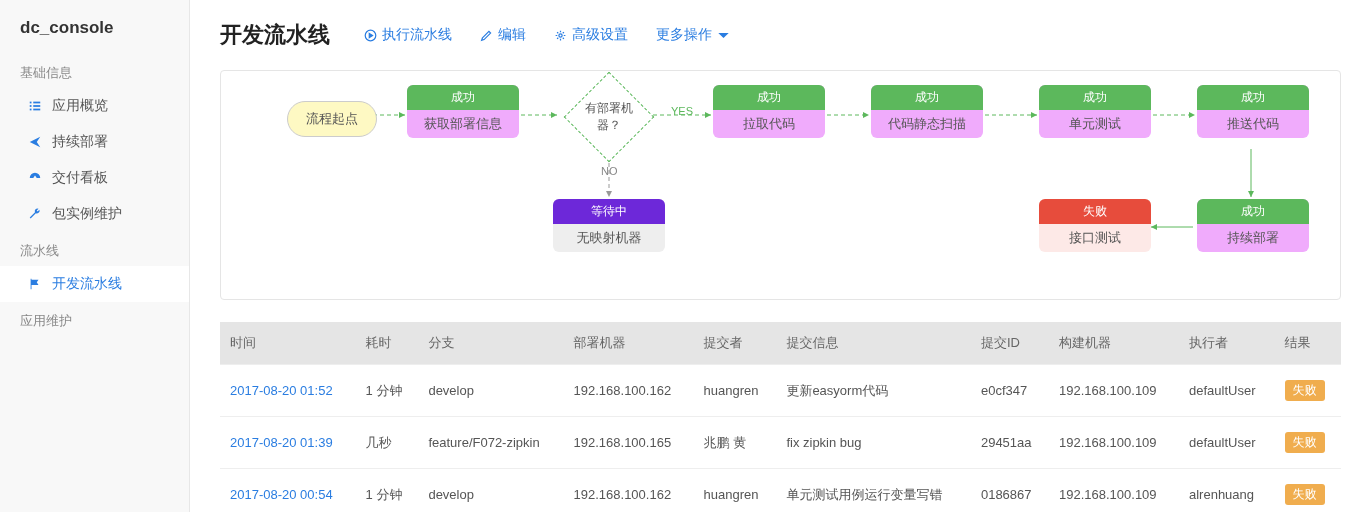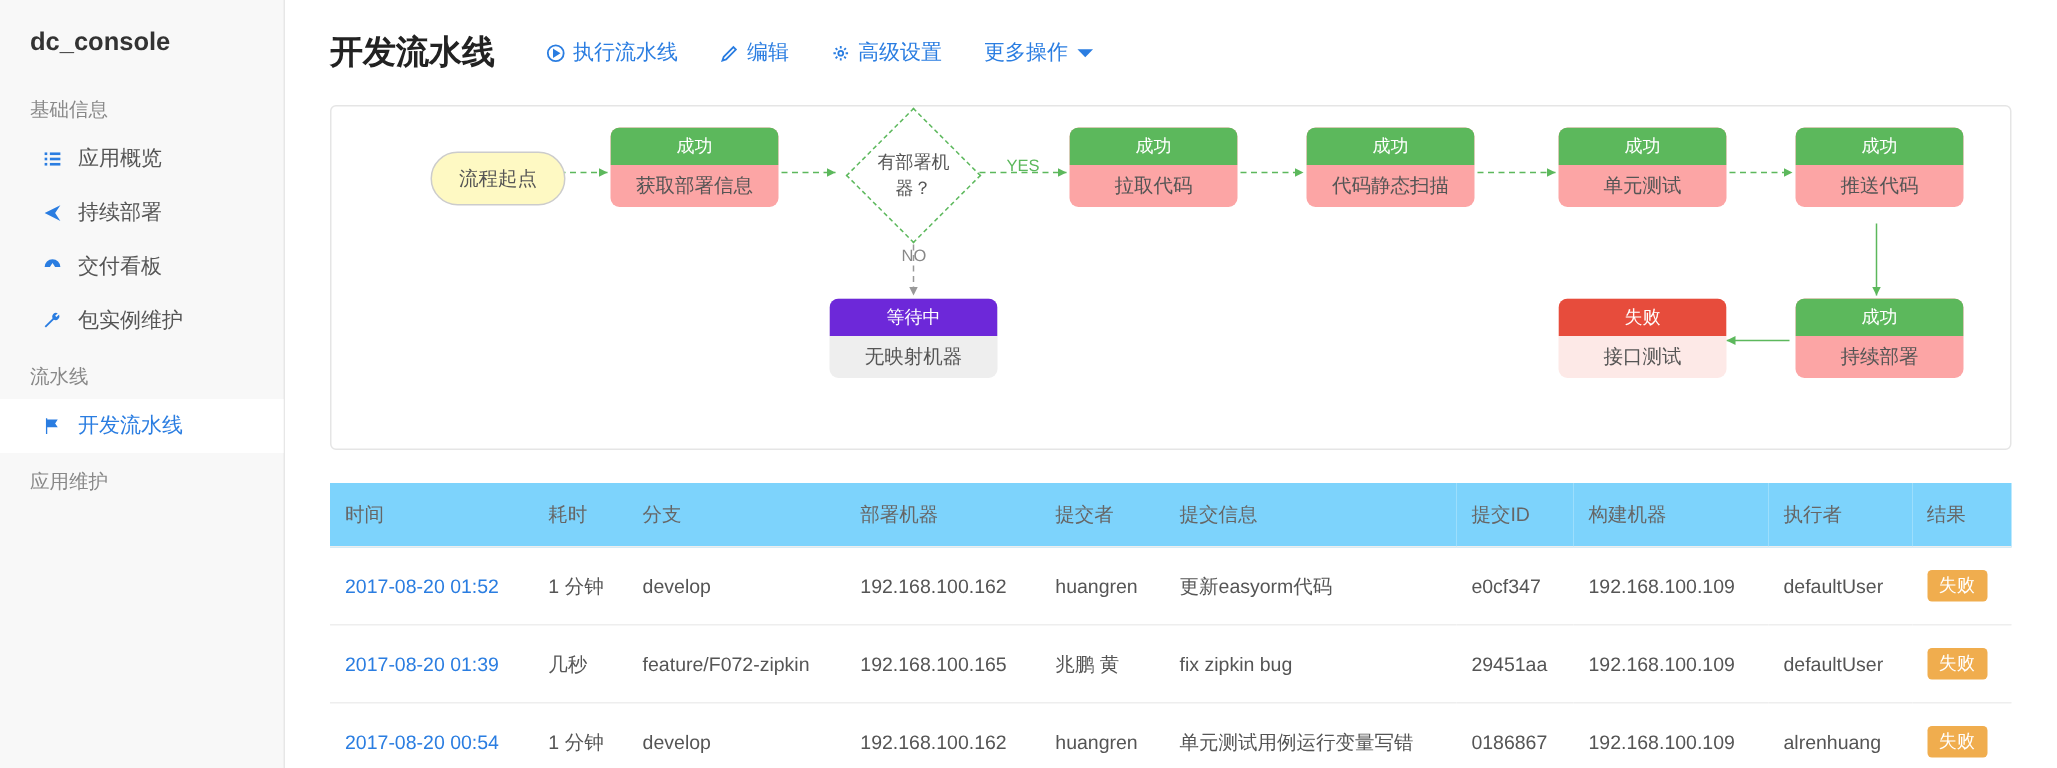--- a/index.html
+++ b/index.html
@@ -19,37 +19,37 @@
     .header { display: flex; align-items: center; gap: 34px; margin-bottom: 20px; }
     .page-title { font-size: 22px; font-weight: 600; color: #222; }
     .toolbar { display: flex; gap: 28px; }
     .toolbar-btn { display: inline-flex; align-items: center; gap: 5px; color: #2a7de1; cursor: pointer; font-size: 14px; }
     .toolbar-btn .icon { width: 13px; height: 13px; display: inline-flex; }
     
     
     .pipeline { border: 1px solid #e5e5e5; border-radius: 4px; padding: 26px 24px 30px; position: relative; height: 230px; margin-bottom: 22px; }
     .flow-box { position: absolute; text-align: center; }
     .pill { display: inline-block; padding: 8px 18px; border: 1px solid #ccc; border-radius: 999px; background: #fef9c3; font-size: 13px; color: #555; }
-    .stage { width: 112px; border-radius: 6px; overflow: hidden; background: #fca5a5; }
+    .stage { width: 112px; border-radius: 6px; overflow: hidden; background: #f0abfc; }
     .stage-header { font-size: 12px; color: #fff; padding: 4px 0; background: #5cb85c; }
     .stage-header.fail { background: #e74c3c; }
     .stage-header.wait { background: #6d28d9; }
     .stage-body { font-size: 13px; color: #555; padding: 6px 6px; line-height: 1.2; }
     .stage.fail { background: #fde9e7; }
     .stage.wait { background: #eee; }
     .diamond-wrap { width: 104px; height: 80px; display: flex; align-items: center; justify-content: center; }
     .diamond { width: 64px; height: 64px; border: 1px dashed #5cb85c; transform: rotate(45deg); display: flex; align-items: center; justify-content: center; background: #fff; }
     .diamond span { transform: rotate(-45deg); font-size: 12px; color: #555; text-align: center; }
     .edge-label { position: absolute; font-size: 11px; color: #5cb85c; }
     .edge-label.no { color: #888; }
     svg.arrows { position: absolute; inset: 0; width: 100%; height: 100%; pointer-events: none; }
     
     
     .tbl { width: 100%; border-collapse: collapse; }
-    .tbl th { text-align: left; font-weight: 500; color: #666; font-size: 13px; padding: 12px 10px; background: #7dd3fc; border-bottom: 1px solid #eee; }
+    .tbl th { text-align: left; font-weight: 500; color: #666; font-size: 13px; padding: 12px 10px; background: #e5e5e5; border-bottom: 1px solid #eee; }
     .tbl td { padding: 15px 10px; border-bottom: 1px solid #eee; font-size: 13px; color: #555; vertical-align: middle; }
     .tbl td.link { color: #2a7de1; cursor: pointer; }
     .badge { display: inline-block; padding: 2px 8px; border-radius: 3px; color: #fff; font-size: 12px; background: #f0ad4e; }
   </style>
 </head>
 <body>
 
 <div class="app">
   <div class="sidebar">
     <div class="sidebar-title">dc_console</div>

